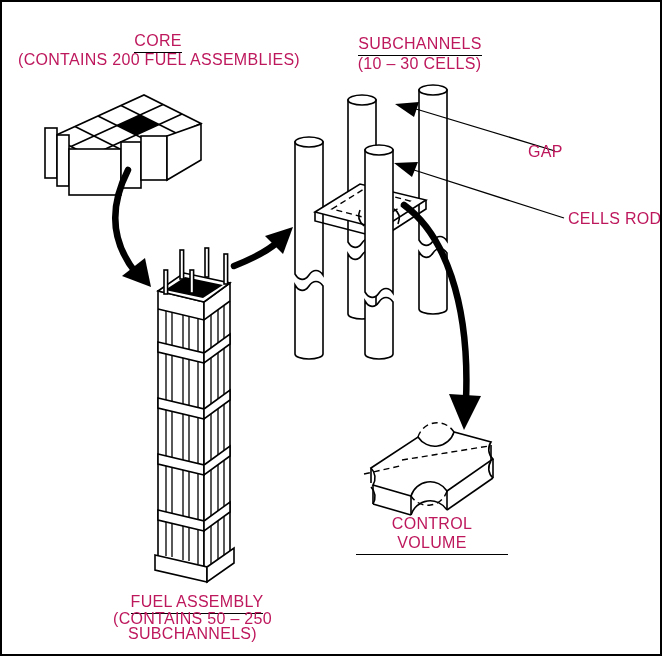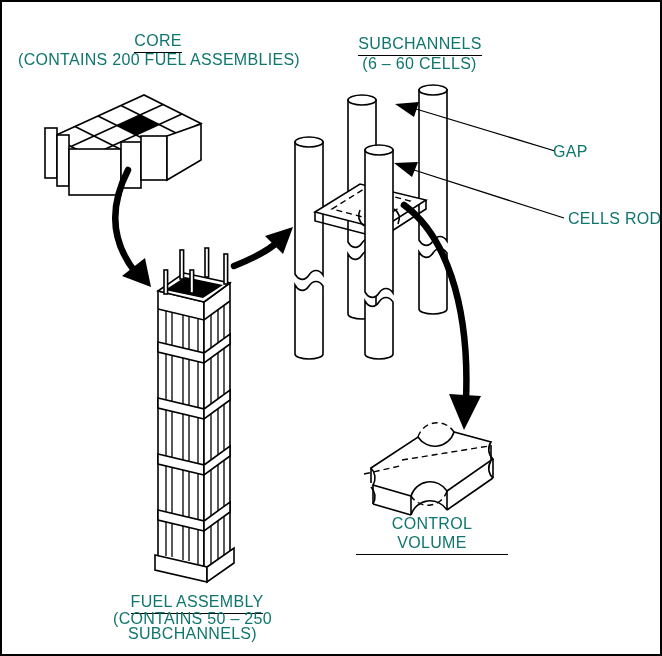--- a/index.html
+++ b/index.html
@@ -1,19 +1,19 @@
 <!DOCTYPE html>
 <html><head>
 <meta charset="utf-8">
 <style>
   html,body{margin:0;padding:0;background:#888;}
   .frame{
     position:relative;width:662px;height:656px;background:#ffffff;
     border:2px solid #000;box-sizing:border-box;overflow:hidden;
-    font-family:"Liberation Sans", sans-serif;color:#0f766e;
+    font-family:"Liberation Sans", sans-serif;color:#be185d;
   }
   svg{position:absolute;left:0;top:0;}
   .label{position:absolute;font-size:16px;line-height:1.18;white-space:nowrap;letter-spacing:.3px;}
   .center{text-align:center;white-space:normal;}
   .u{border-bottom:1.6px solid #000;padding-bottom:1px;display:inline-block;}
   .ink{stroke:#000;fill:none;stroke-width:1.6;}
   .paper{stroke:#000;fill:#fff;stroke-width:1.6;}
   .solid{fill:#000;stroke:none;}
   .thick{stroke:#000;fill:none;stroke-width:6.5;stroke-linecap:round;}
   .dash{stroke:#000;fill:none;stroke-width:1.4;stroke-dasharray:6 4;}
@@ -158,23 +158,23 @@
   </svg>
 
   <div class="label center" style="left:100px;top:30px;width:112px;">
     <span class="u">CORE</span>
   </div>
   <div class="label center" style="left:12px;top:49px;width:290px;">(CONTAINS 200 FUEL ASSEMBLIES)</div>
 
   <div class="label center" style="left:353px;top:33px;width:130px;">
     <span class="u">SUBCHANNELS</span>
   </div>
-  <div class="label center" style="left:345px;top:53px;width:145px;">(6 – 60 CELLS)</div>
+  <div class="label center" style="left:345px;top:53px;width:145px;">(10 – 30 CELLS)</div>
 
-  <div class="label" style="left:551px;top:141px;">GAP</div>
+  <div class="label" style="left:526px;top:141px;">GAP</div>
   <div class="label" style="left:566px;top:208px;">CELLS ROD</div>
 
   <div class="label center" style="left:354px;top:513px;width:152px;">
     <span class="u">CONTROL VOLUME</span>
   </div>
 
   <div class="label center" style="left:125px;top:591px;width:140px;">
     <span class="u">FUEL ASSEMBLY</span>
   </div>
   <div class="label center" style="left:108px;top:608px;width:165px;text-align:center;">(CONTAINS 50 – 250</div>

